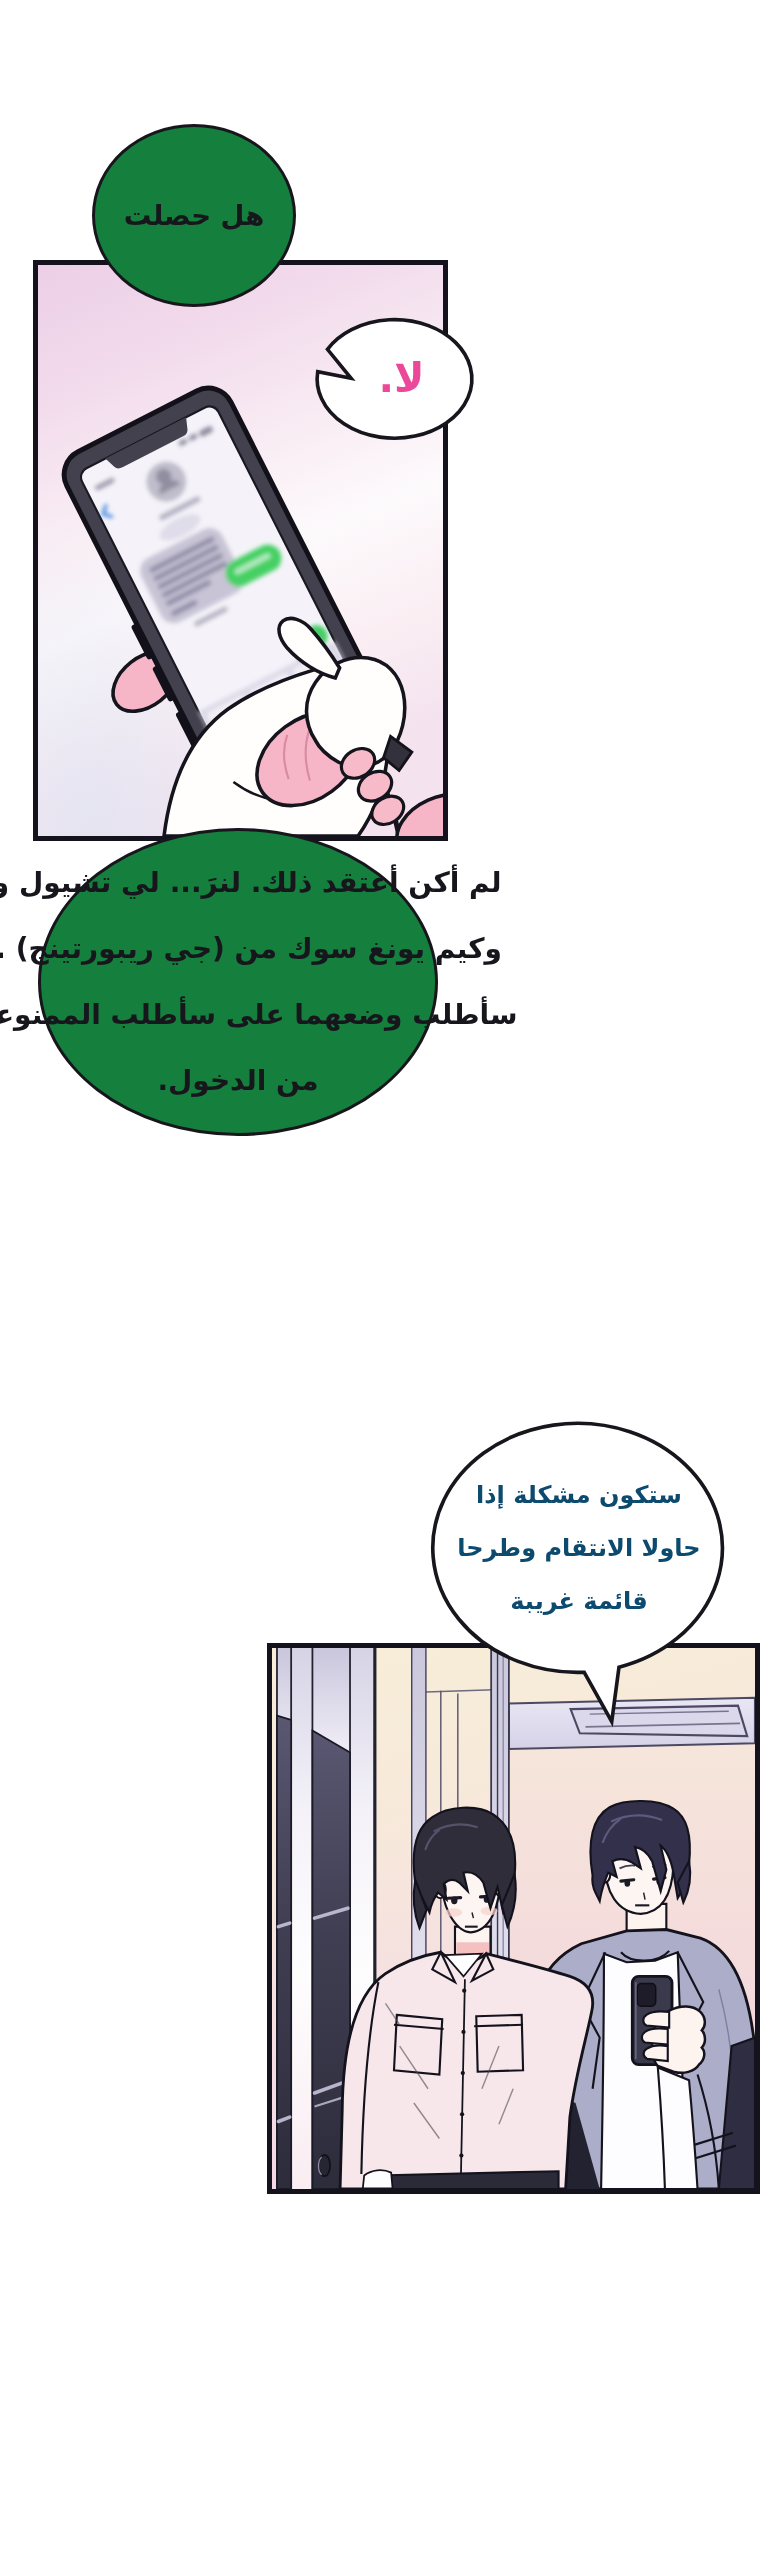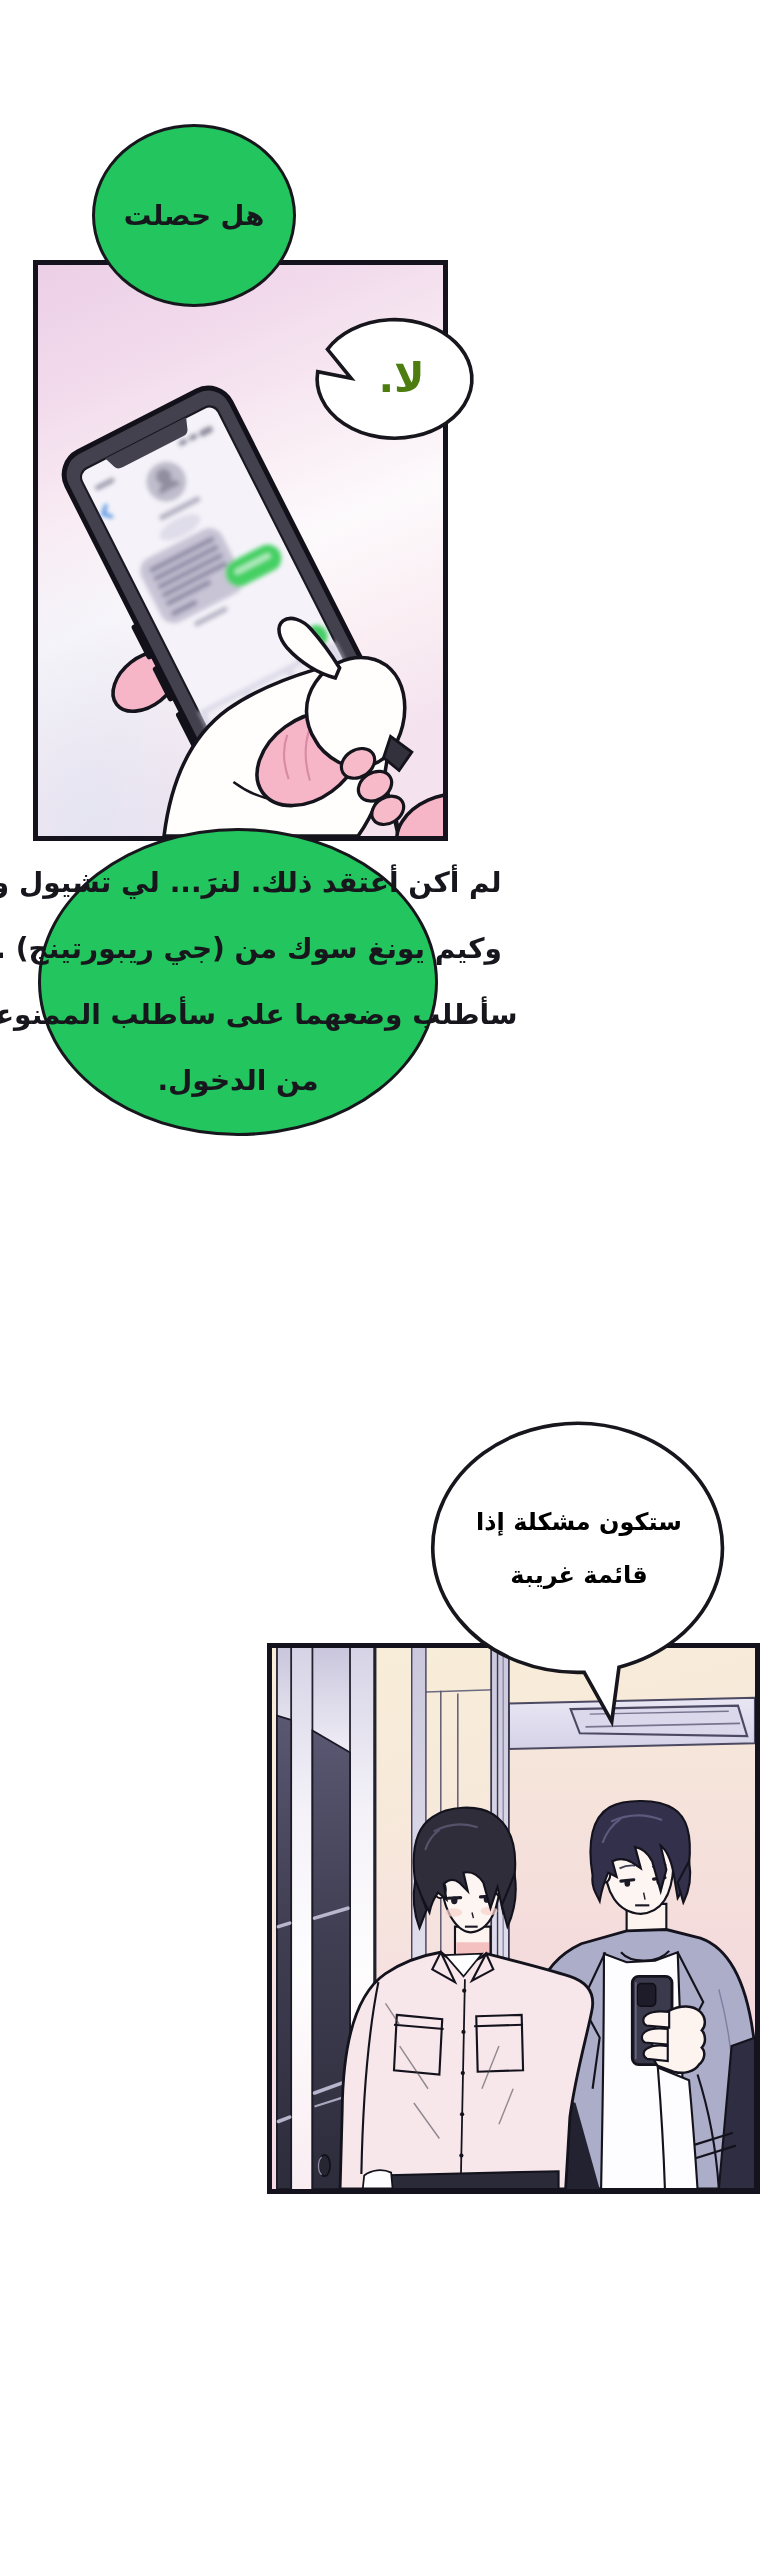--- a/index.html
+++ b/index.html
@@ -5,39 +5,39 @@
   html,body{margin:0;padding:0;}
   body{
     width:781px;height:2576px;position:relative;background:#ffffff;
     font-family:"DejaVu Sans", sans-serif;overflow:hidden;
   }
   .panel{position:absolute;border:5px solid #14121c;box-sizing:border-box;background:#fff;overflow:hidden;z-index:1;}
   .p1{left:33px;top:260px;width:415px;height:581px;}
   .p2{left:267px;top:1643px;width:493px;height:551px;}
   .panel svg{position:absolute;left:0;top:0;width:100%;height:100%;display:block;}
   .bubble{
-    position:absolute;background:#22c55e;border:3.6px solid #17161d;border-radius:50%;
+    position:absolute;background:#15803d;border:3.6px solid #17161d;border-radius:50%;
     display:flex;flex-direction:column;justify-content:center;align-items:center;
     text-align:center;z-index:6;direction:rtl;font-weight:bold;color:#17161d;
   }
   .bline{white-space:nowrap;}
   .top-bubble{left:92px;top:124px;width:198px;height:177px;font-size:27.5px;line-height:1.9;}
   .big-bubble{left:38px;top:828px;width:394px;height:302px;font-size:28px;line-height:2.35;}
   .svg-bubble{position:absolute;z-index:5;}
   .no-bubble-svg{left:304px;top:311px;width:181px;height:141px;}
   .bottom-bubble-svg{left:427px;top:1416px;width:313px;height:320px;}
   .no-text{
     position:absolute;left:347px;top:334px;width:109px;height:87px;z-index:6;
     display:flex;align-items:center;justify-content:center;direction:rtl;
-    font-weight:bold;font-size:41px;color:#4d7c0f;
+    font-weight:bold;font-size:41px;color:#ec4899;
   }
   .bottom-text{
     position:absolute;left:467px;top:1466px;width:224px;height:165px;z-index:6;
     display:flex;flex-direction:column;justify-content:center;align-items:center;
-    direction:rtl;font-weight:bold;font-size:24px;line-height:2.2;color:#000000;text-align:center;
+    direction:rtl;font-weight:bold;font-size:24px;line-height:2.2;color:#0c4a6e;text-align:center;
   }
 </style>
 </head>
 <body>
 
 <div class="panel p1">
   <svg viewBox="0 0 572 802" preserveAspectRatio="none">
     <defs>
       <linearGradient id="g1bg" x1="0" y1="0" x2="0.3" y2="1">
         <stop offset="0" stop-color="#eccfe6"></stop>
@@ -337,15 +337,16 @@
   <div class="bline">وكيم يونغ سوك من (جي ريبورتينج) ...</div>
   <div class="bline">سأطلب وضعهما على سأطلب الممنوعين</div>
   <div class="bline">من الدخول.</div>
 </div>
 
 <svg class="svg-bubble bottom-bubble-svg" viewBox="0 0 432 442">
   <path d="M 217,354 A 200,172 0 1 1 265,347 L 255,422 Z" fill="#ffffff" stroke="#17161d" stroke-width="5"></path>
 </svg>
 <div class="bottom-text">
   <div class="bline">ستكون مشكلة إذا</div>
+  <div class="bline">حاولا الانتقام وطرحا</div>
   <div class="bline">قائمة غريبة</div>
 </div>
 
 
 </body></html>

